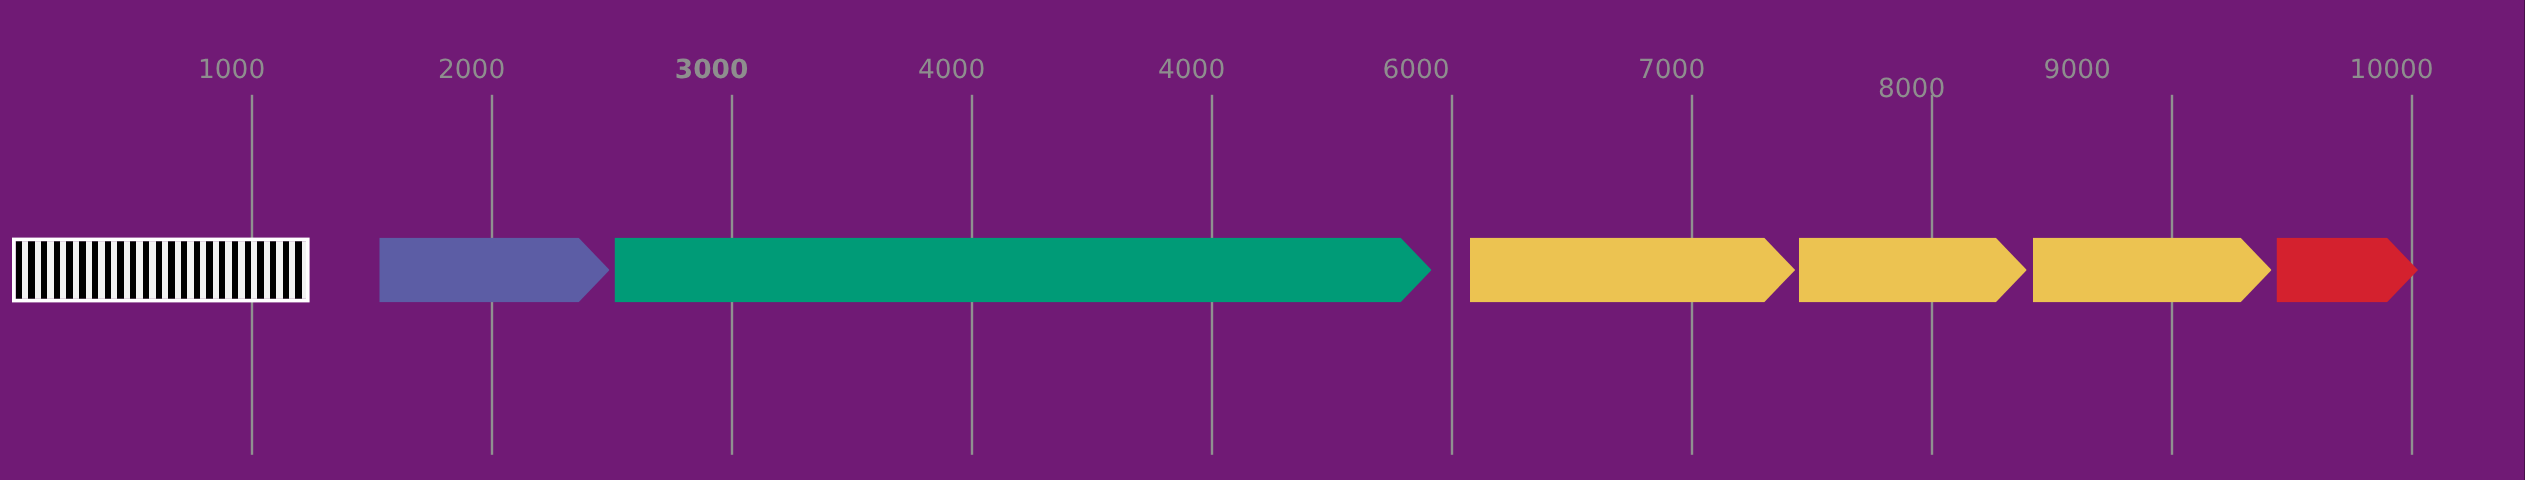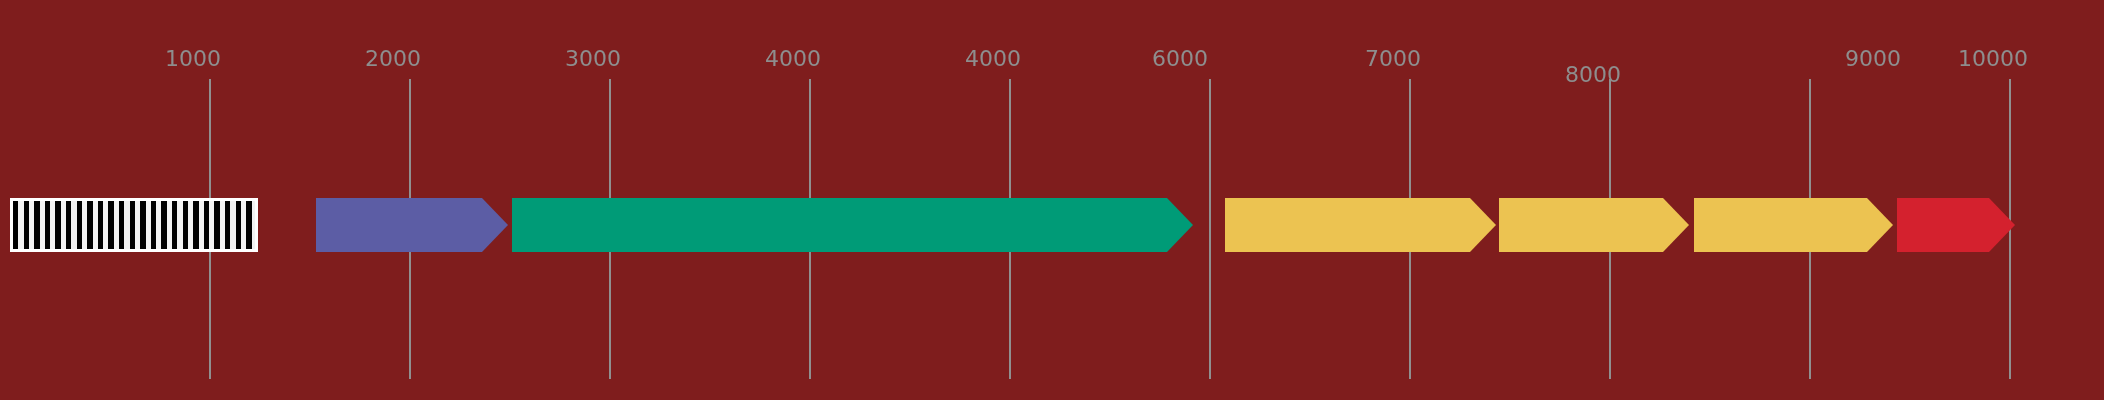--- a/index.html
+++ b/index.html
@@ -23,43 +23,43 @@
     white-space: nowrap;
   }
   .feature {
     position: absolute;
     box-sizing: border-box;
   }
 </style>
 </head>
 <body>
 
-<div id="figure" style="background: #7f1d1d;">
+<div id="figure" style="background: #701a75;">
   <div id="gridlines-layer">
       <div class="gridline" style="left: 209px; top: 79px; height: 300px; background: rgb(144, 144, 144);"></div>
       <div class="gridline" style="left: 409px; top: 79px; height: 300px; background: rgb(144, 144, 144);"></div>
       <div class="gridline" style="left: 609px; top: 79px; height: 300px; background: rgb(144, 144, 144);"></div>
       <div class="gridline" style="left: 809px; top: 79px; height: 300px; background: rgb(144, 144, 144);"></div>
       <div class="gridline" style="left: 1009px; top: 79px; height: 300px; background: rgb(144, 144, 144);"></div>
       <div class="gridline" style="left: 1209px; top: 79px; height: 300px; background: rgb(144, 144, 144);"></div>
       <div class="gridline" style="left: 1409px; top: 79px; height: 300px; background: rgb(144, 144, 144);"></div>
       <div class="gridline" style="left: 1609px; top: 79px; height: 300px; background: rgb(144, 144, 144);"></div>
       <div class="gridline" style="left: 1809px; top: 79px; height: 300px; background: rgb(144, 144, 144);"></div>
       <div class="gridline" style="left: 2009px; top: 79px; height: 300px; background: rgb(144, 144, 144);"></div>
     </div>
   <div id="labels-layer">
       <div class="tick-label" style="left: 193px; top: 48px; color: rgb(142, 142, 142);">1000</div>
       <div class="tick-label" style="left: 393px; top: 48px; color: rgb(142, 142, 142);">2000</div>
-      <div class="tick-label" style="left: 593px; top: 48px; color: rgb(142, 142, 142);">3000</div>
+      <div class="tick-label" style="left: 593px; top: 48px; color: rgb(142, 142, 142); font-weight: bold;">3000</div>
       <div class="tick-label" style="left: 793px; top: 48px; color: rgb(142, 142, 142); text-align: right;">4000</div>
       <div class="tick-label" style="left: 993px; top: 48px; color: rgb(142, 142, 142);">4000</div>
       <div class="tick-label" style="left: 1180px; top: 48px; color: rgb(142, 142, 142);">6000</div>
       <div class="tick-label" style="left: 1393px; top: 48px; color: rgb(142, 142, 142);">7000</div>
       <div class="tick-label" style="left: 1593px; top: 64px; color: rgb(142, 142, 142);">8000</div>
-      <div class="tick-label" style="left: 1873px; top: 48px; color: rgb(142, 142, 142);">9000</div>
+      <div class="tick-label" style="left: 1731px; top: 48px; color: rgb(142, 142, 142);">9000</div>
       <div class="tick-label" style="left: 1993px; top: 48px; color: rgb(142, 142, 142);">10000</div>
     </div>
   <div id="features-layer">
       <div class="feature" style="left: 10px; width: 248px; top: 198px; height: 54px; border: 3px solid rgb(255, 255, 255); background: repeating-linear-gradient(90deg, rgb(0, 0, 0) 0px, rgb(0, 0, 0) 5.3px, rgb(242, 242, 242) 5.3px, rgb(242, 242, 242) 10.6px);"></div>
       <div class="feature" style="left: 316px; width: 192px; top: 198px; height: 54px; background: rgb(92, 93, 165); clip-path: polygon(0px 0px, calc(100% - 26px) 0px, 100% 50%, calc(100% - 26px) 100%, 0px 100%);"></div>
       <div class="feature" style="left: 512px; width: 681px; top: 198px; height: 54px; background: rgb(0, 155, 119); clip-path: polygon(0px 0px, calc(100% - 26px) 0px, 100% 50%, calc(100% - 26px) 100%, 0px 100%);"></div>
       <div class="feature" style="left: 1225px; width: 271px; top: 198px; height: 54px; background: rgb(236, 195, 81); clip-path: polygon(0px 0px, calc(100% - 26px) 0px, 100% 50%, calc(100% - 26px) 100%, 0px 100%);"></div>
       <div class="feature" style="left: 1499px; width: 190px; top: 198px; height: 54px; background: rgb(236, 195, 81); clip-path: polygon(0px 0px, calc(100% - 26px) 0px, 100% 50%, calc(100% - 26px) 100%, 0px 100%);"></div>
       <div class="feature" style="left: 1694px; width: 199px; top: 198px; height: 54px; background: rgb(236, 195, 81); clip-path: polygon(0px 0px, calc(100% - 26px) 0px, 100% 50%, calc(100% - 26px) 100%, 0px 100%);"></div>
       <div class="feature" style="left: 1897px; width: 118px; top: 198px; height: 54px; background: rgb(212, 33, 46); clip-path: polygon(0px 0px, calc(100% - 26px) 0px, 100% 50%, calc(100% - 26px) 100%, 0px 100%);"></div>

